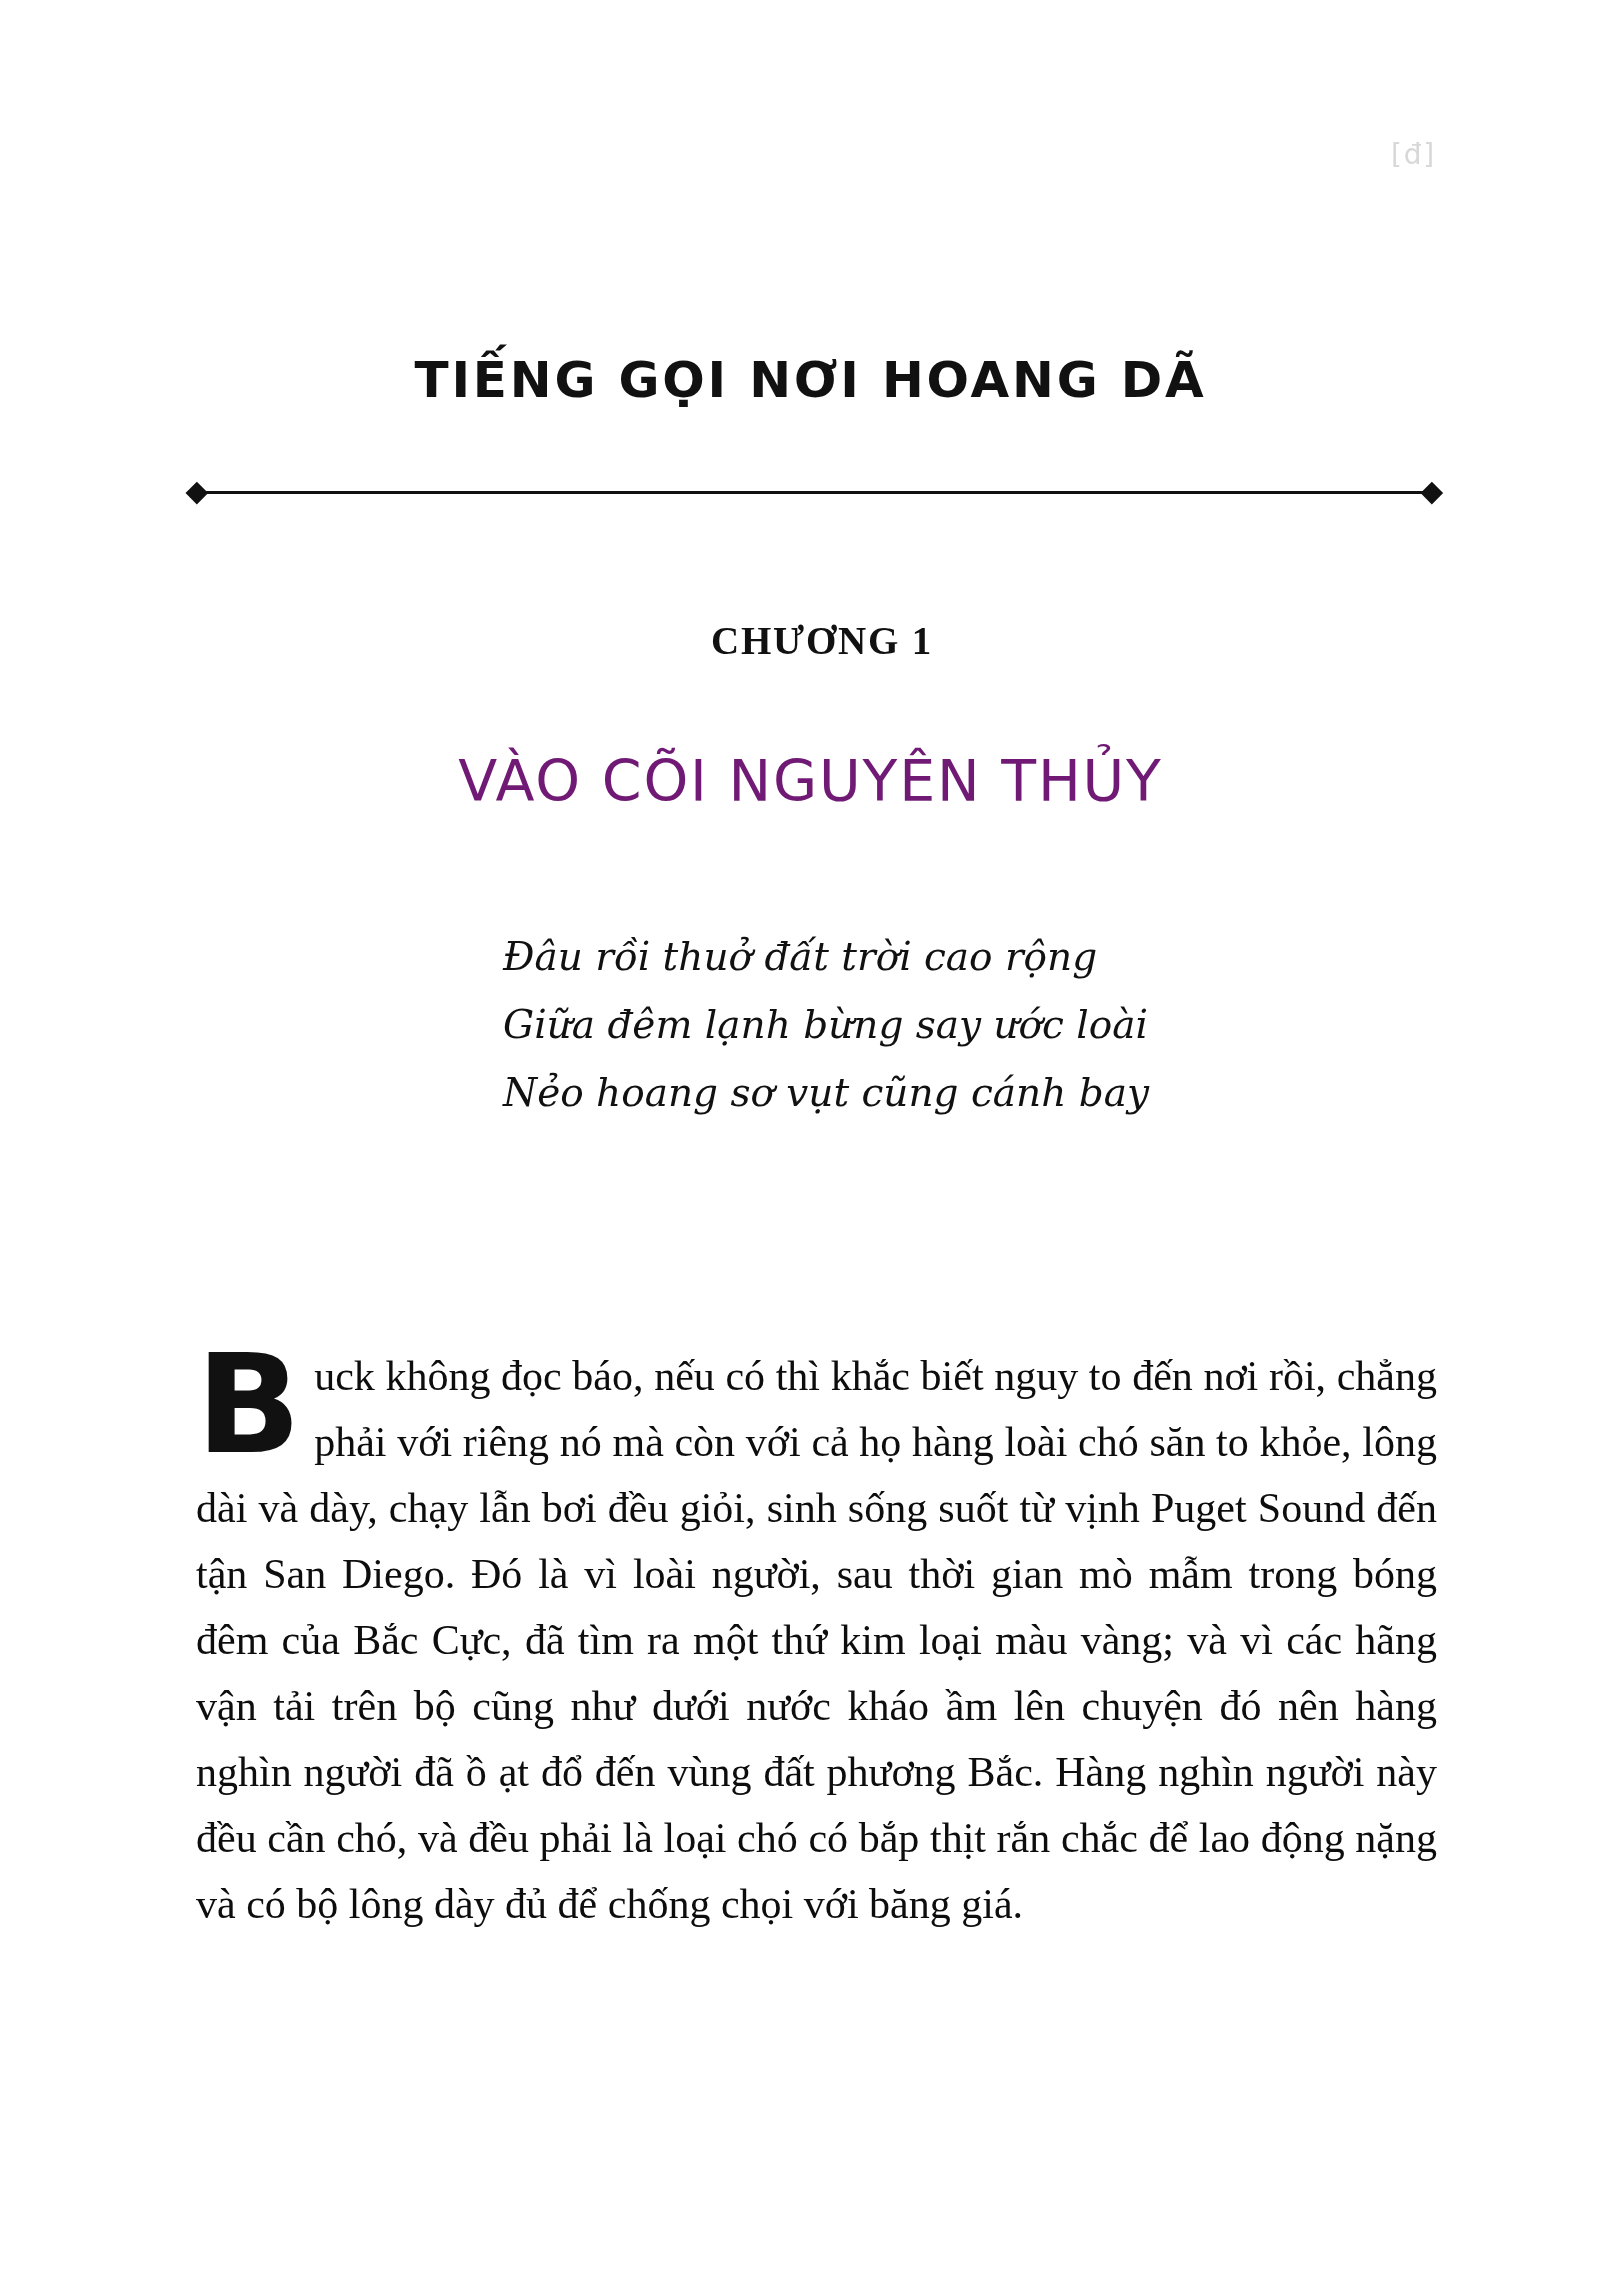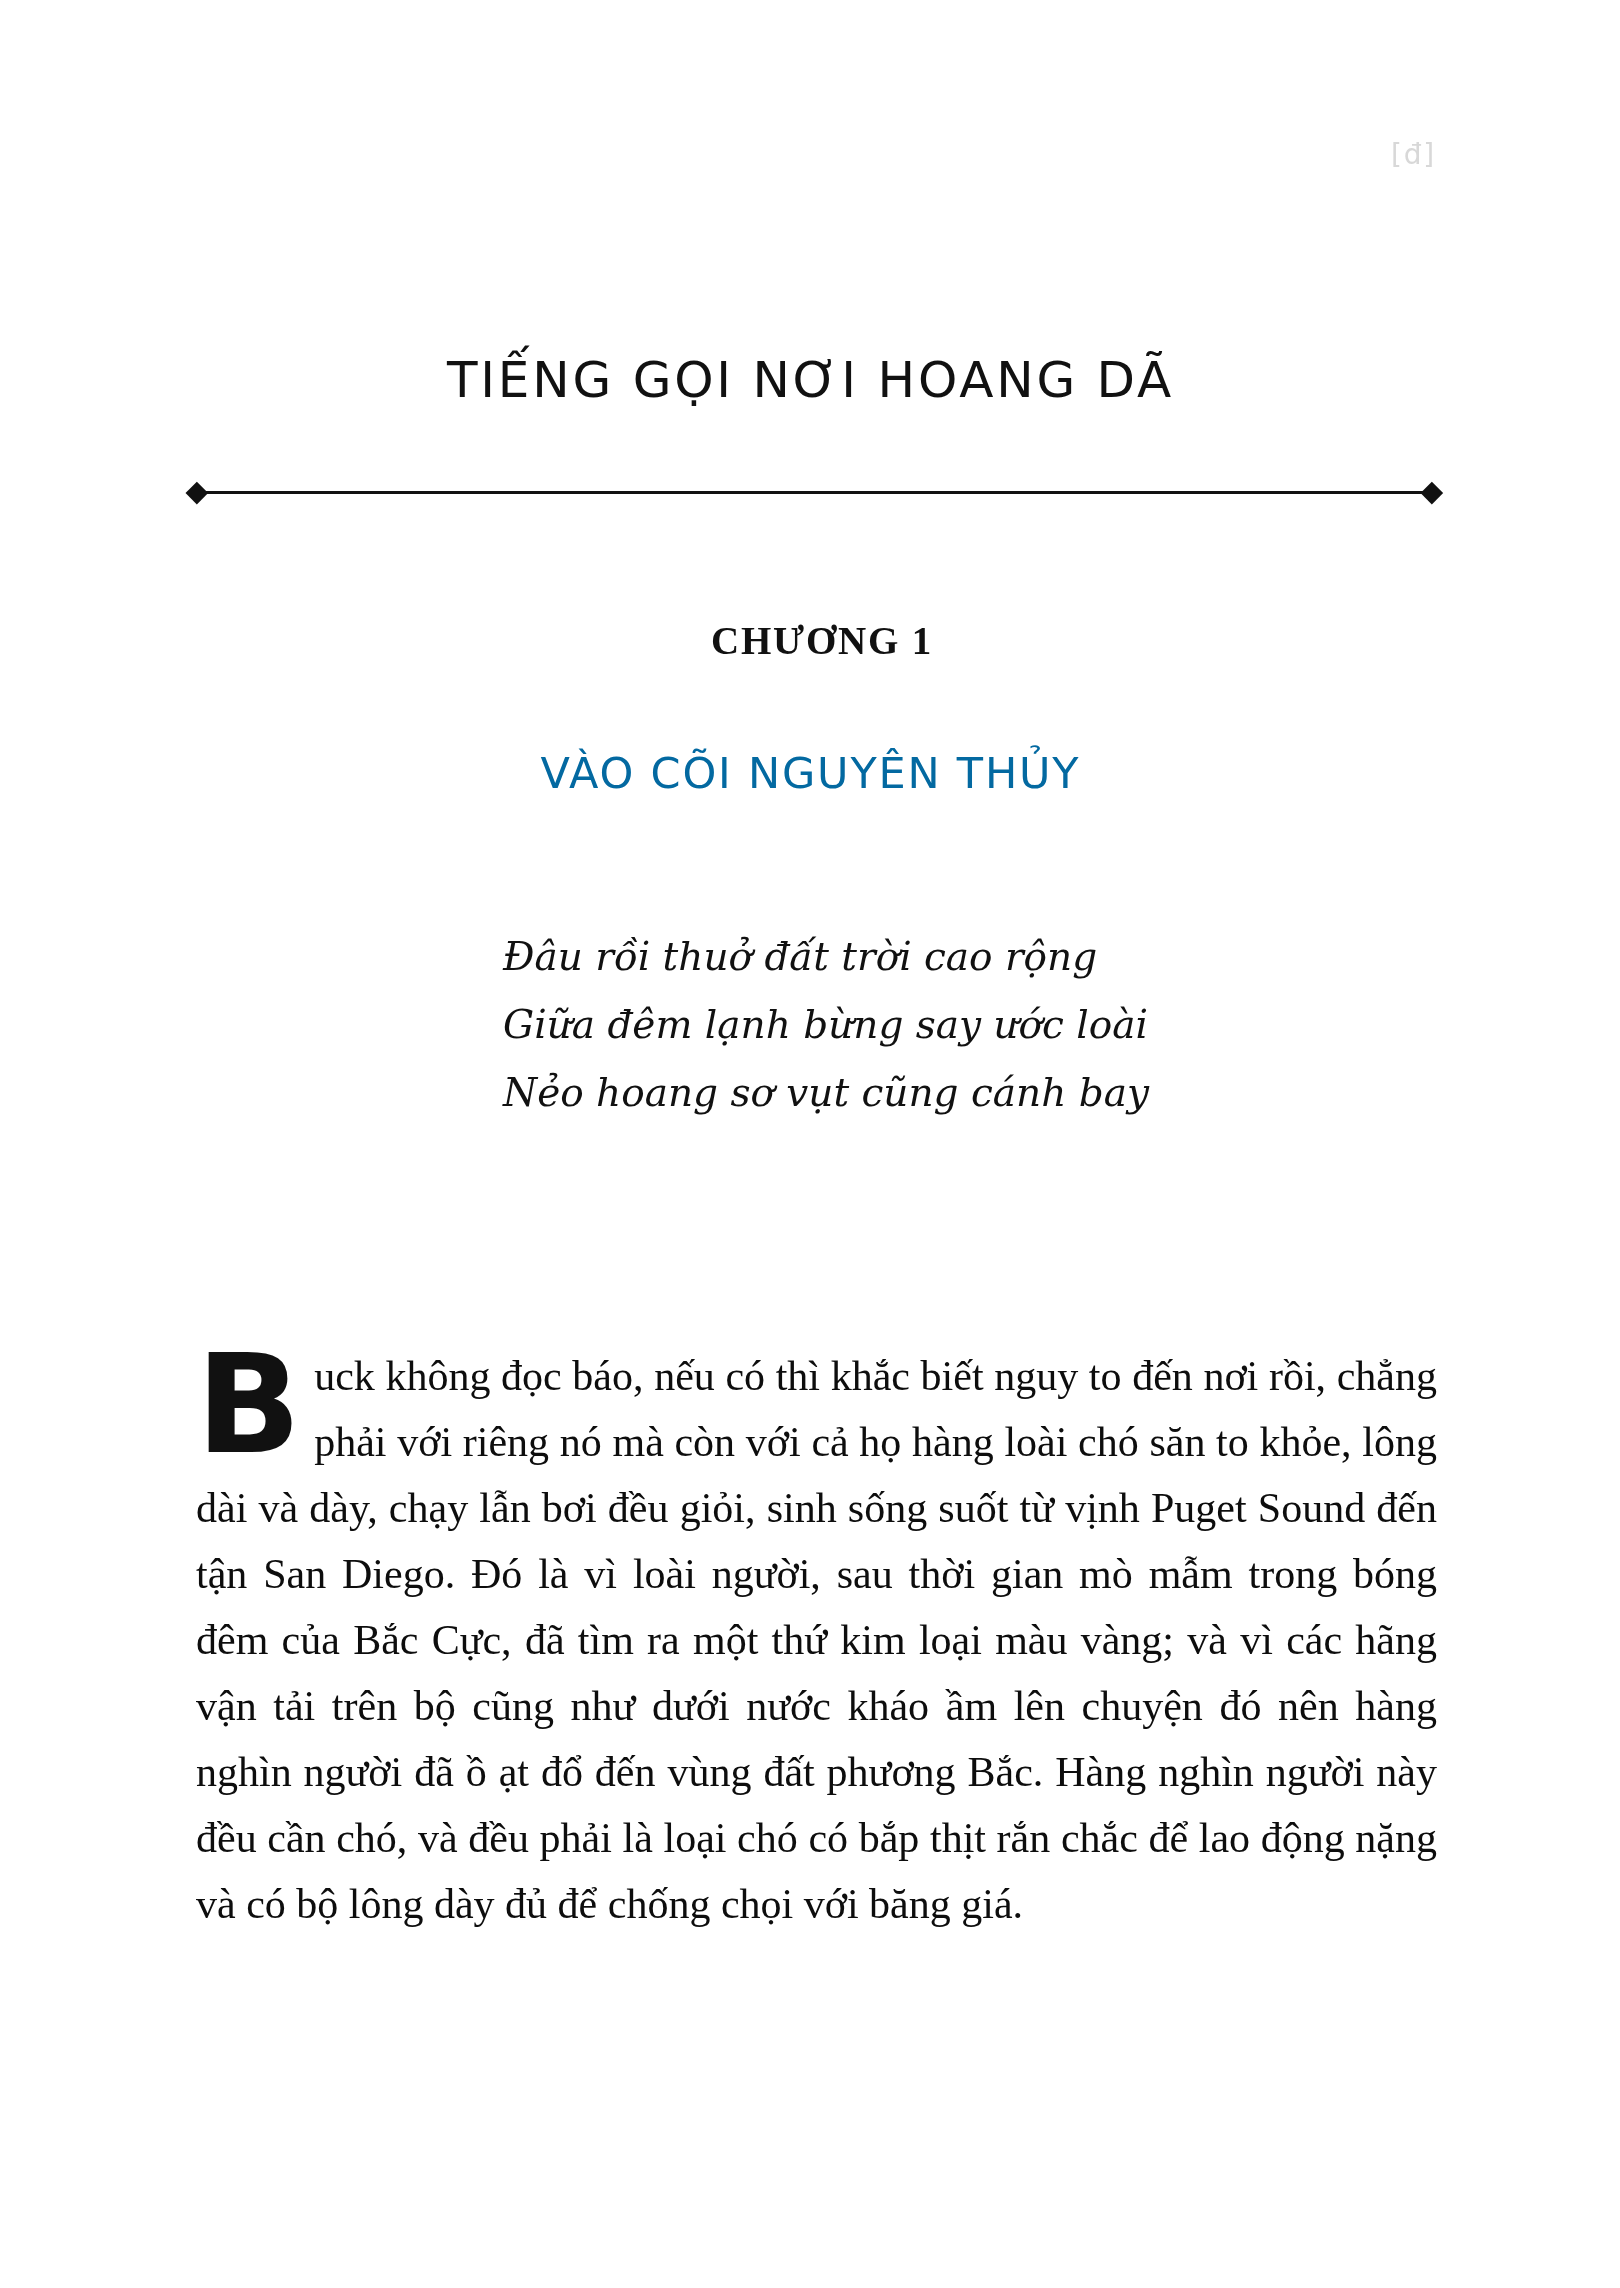--- a/index.html
+++ b/index.html
@@ -25,21 +25,21 @@
   
   .running-head {
     position: absolute;
     top: 351px;
     left: 0;
     right: 0;
     text-align: center;
     font-family: "DejaVu Sans", sans-serif;
     font-size: 50px;
     letter-spacing: 2.8px;
-    font-weight: 400;
+    font-weight: 700;
     color: #111;
   }
 
   
   .rule-wrap {
     position: absolute;
     top: 480px;
     left: 189px;
     width: 1251px;
     height: 24px;
@@ -79,23 +79,23 @@
   }
 
   
   .chapter-title {
     position: absolute;
     top: 748px;
     left: 0;
     right: 0;
     text-align: center;
     font-family: "DejaVu Sans", sans-serif;
-    font-size: 43px;
+    font-size: 57px;
     letter-spacing: 1.8px;
-    color: #0369a1;
+    color: #701a75;
   }
 
   
   .epigraph {
     position: absolute;
     top: 923px;
     left: 503px;
     width: 701px;
     font-family: "DejaVu Serif", serif;
     font-style: italic;

